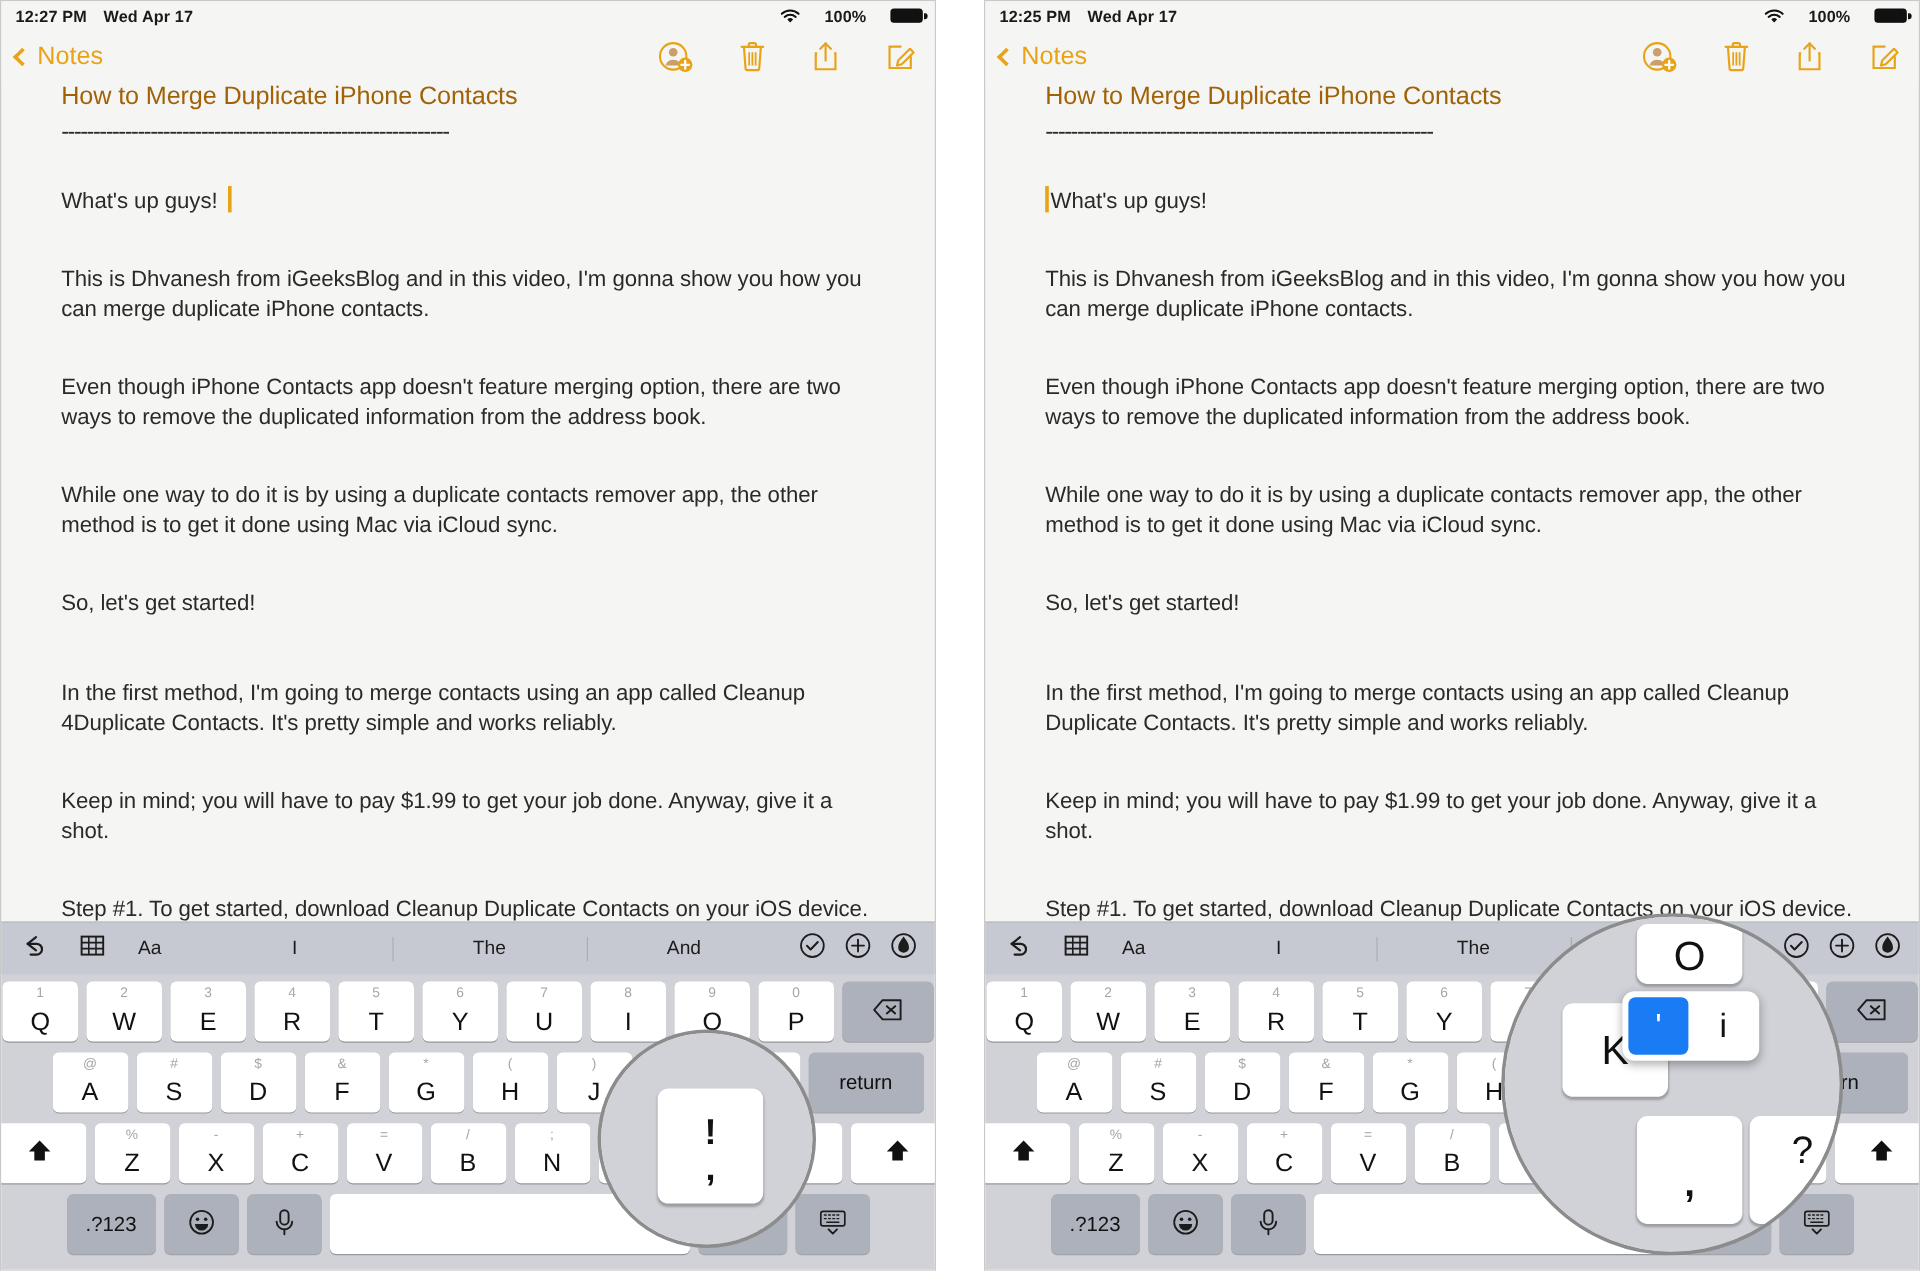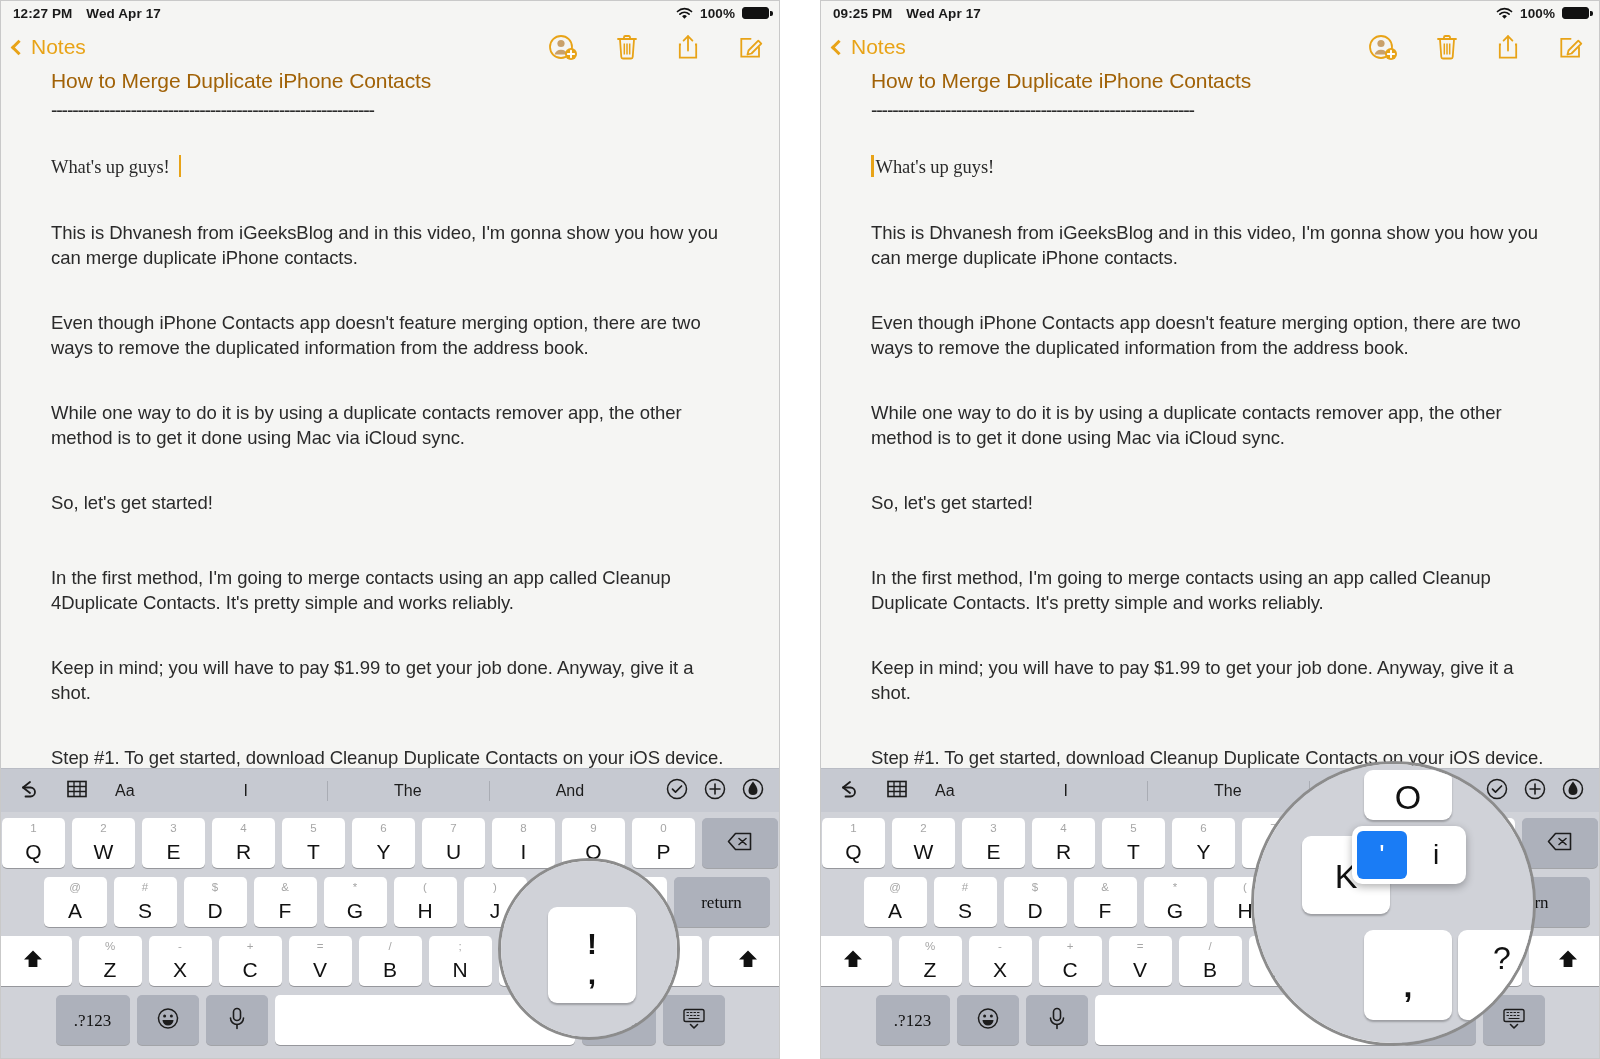--- a/index.html
+++ b/index.html
@@ -36,21 +36,21 @@
     background: #f5f5f3;
     display: flex;
     align-items: center;
     padding: 0 10px 0 12px;
     font-size: 13.5px;
     font-weight: bold;
     color: #1a1a1a;
     letter-spacing: 0.1px;
   }
   .sb-left { display: flex; gap: 14px; align-items: center; }
-  .sb-right { margin-left: auto; display: flex; gap: 7px; align-items: center; }
+  .sb-right { margin-left: auto; display: flex; gap: 20px; align-items: center; }
   .wifi-ico { display: inline-block; width: 17px; height: 13px; }
   .battery {
     width: 27px; height: 12px;
     border: 1.6px solid #111;
     border-radius: 3px;
     position: relative;
     background: #111;
   }
   .battery:after {
     content: "";
@@ -120,21 +120,21 @@
     width: 455px;
   }
   .para {
     font-size: 18.5px;
     line-height: 25px;
     color: #2a2a2a;
     margin-top: 40px;
     letter-spacing: -0.05px;
   }
   .para.spacer { margin-top: 50px; }
-  .caret-line { position: relative; display: inline-block; font-family: Liberation Serif, serif; }
+  .caret-line { position: relative; display: inline-block; }
   .caret {
     display: inline-block;
     width: 2.5px;
     height: 22px;
     background: #e8a317;
     vertical-align: -4px;
   }
   .caret.before { margin-right: 2px; }
   .caret.after { margin-left: 9px; }
 
@@ -212,21 +212,20 @@
     left: 0; right: 0;
     top: 5px;
     text-align: center;
     font-size: 11.5px;
     color: #a6a6a6;
     line-height: 1;
   }
   .key.center .main {
     top: 50%; bottom: auto;
     transform: translateY(-50%);
-    font-family: Liberation Serif, serif;
   }
   .key.gray {
     background: #adb1bb;
     box-shadow: 0 1px 0 rgba(0,0,0,0.22);
   }
   .key.gray .main { color: #111; font-size: 17px; }
   .key.wide-del { width: 76px; }
   .key.wide-return { width: 96px; }
   .key.wide-shift { width: 78px; }
   .key.space { width: 300px; }
@@ -589,21 +588,21 @@
       </div>
     </div>
   </div>
 
   <div class="gap"></div>
 
   <div class="panel right">
 
     <div class="statusbar">
       <div class="sb-left">
-        <span>09:25 PM</span>
+        <span>12:25 PM</span>
         <span>Wed Apr 17</span>
       </div>
       <div class="sb-right">
         <span class="wifi-ico">
           <svg width="17" height="13" viewBox="0 0 17 13">
               <path d="M8.5 11.8 6.1 9.2a3.5 3.5 0 0 1 4.8 0Z" fill="#111"></path>
               <path d="M3.9 7.1a6.7 6.7 0 0 1 9.2 0" stroke="#111" stroke-width="1.7" fill="none" stroke-linecap="round"></path>
               <path d="M1.5 4.5a10.2 10.2 0 0 1 14 0" stroke="#111" stroke-width="1.7" fill="none" stroke-linecap="round"></path>
             </svg>
         </span>

